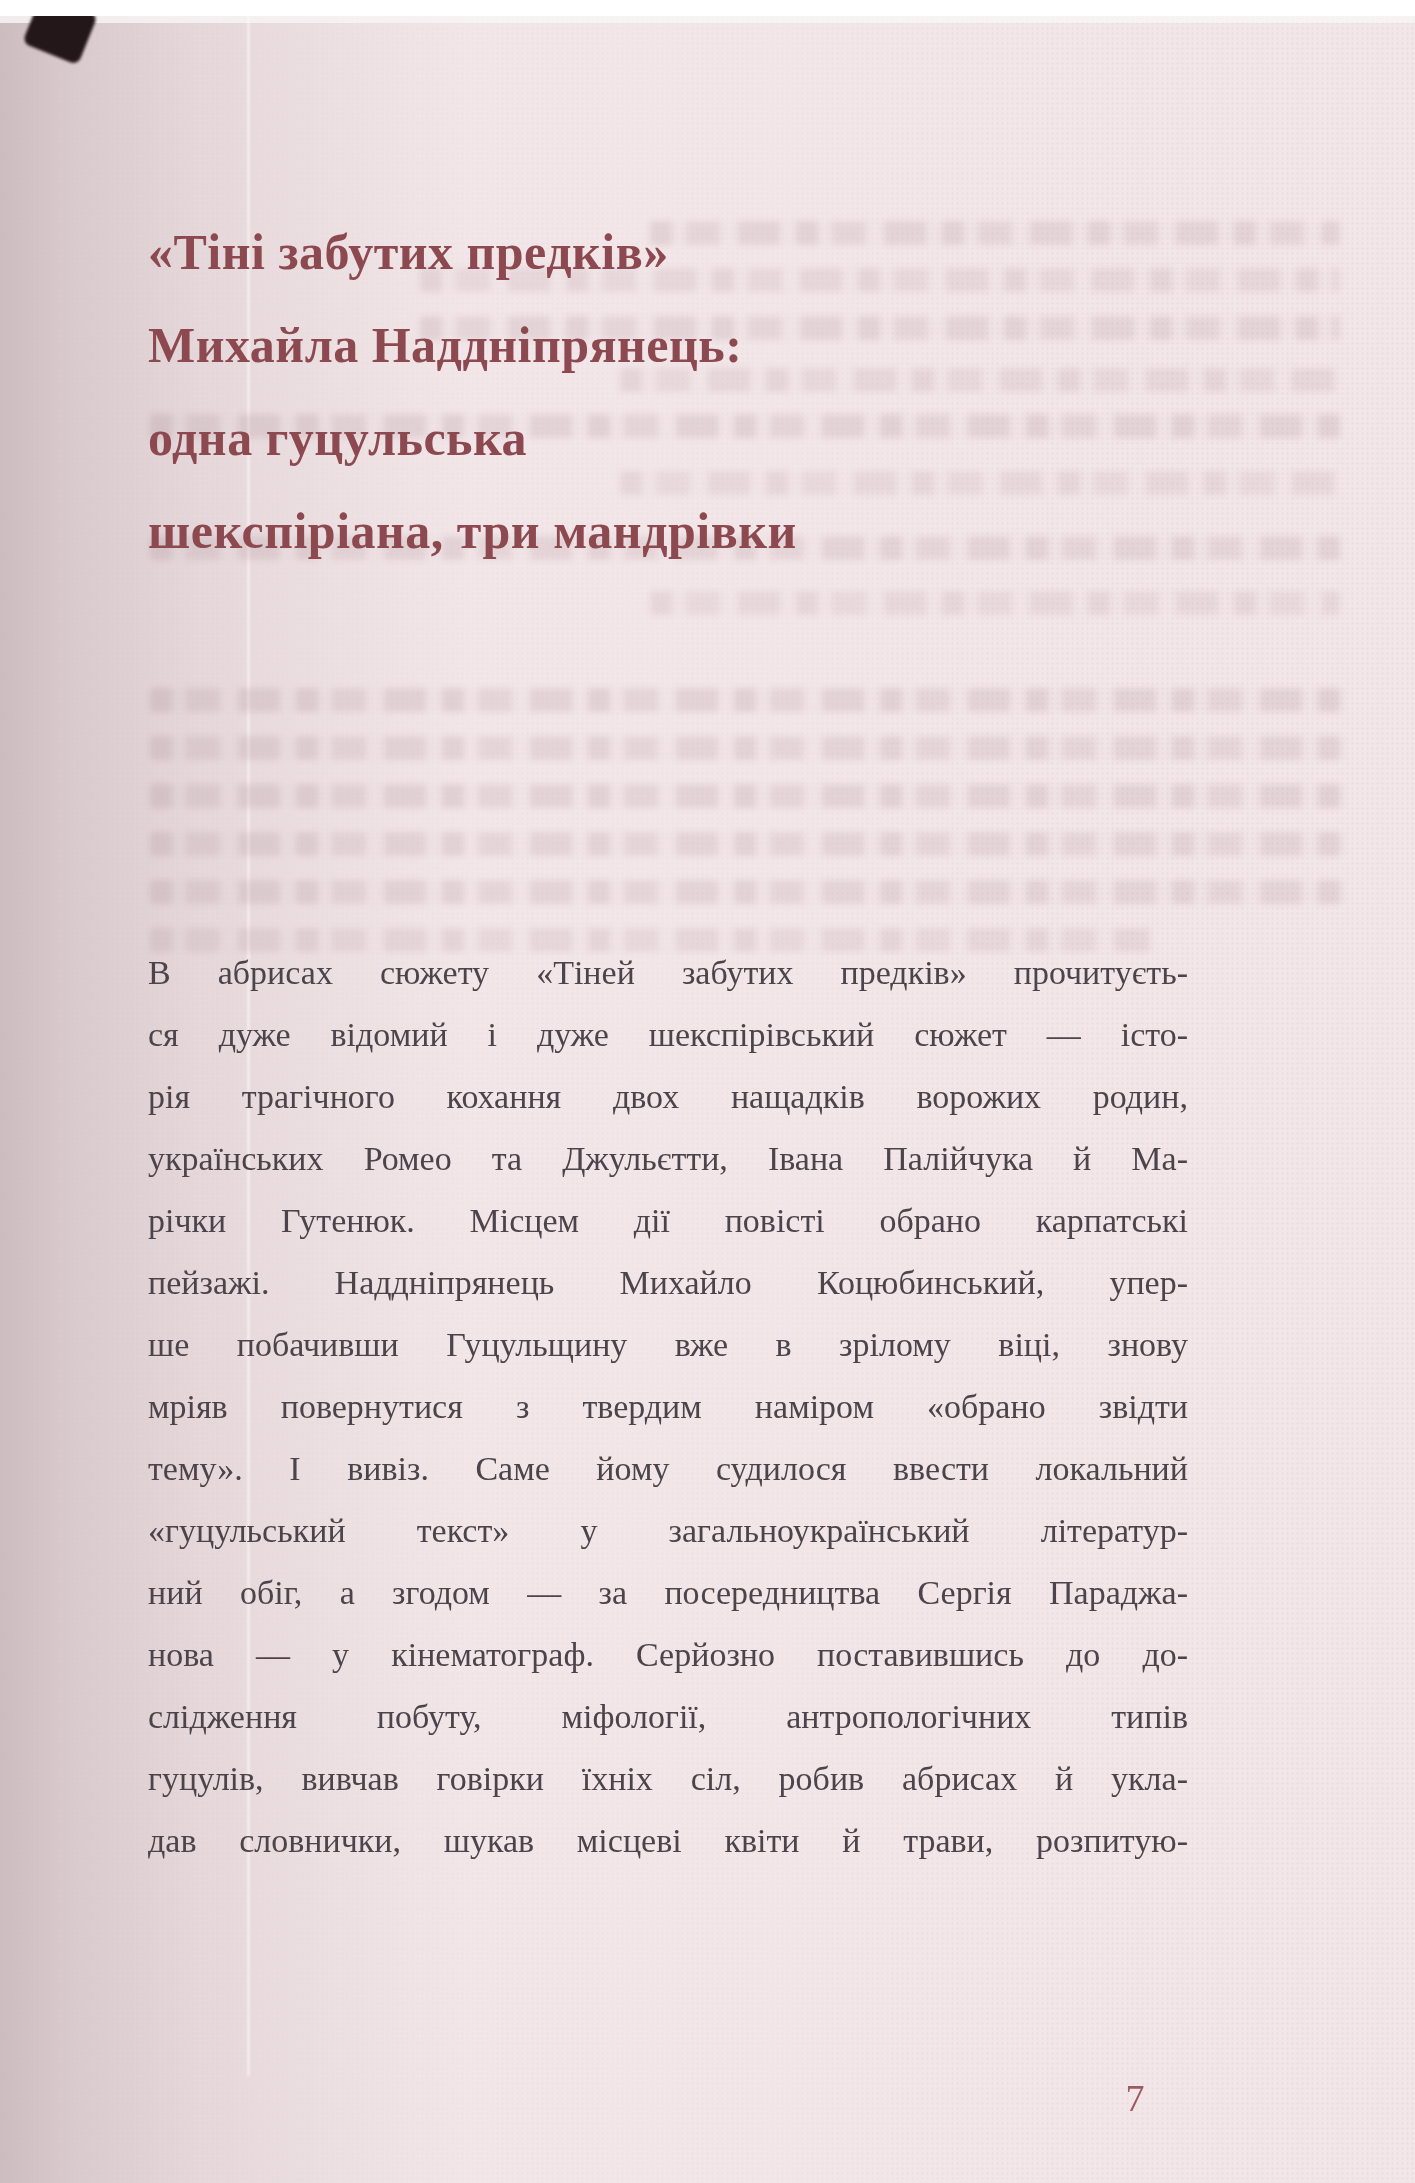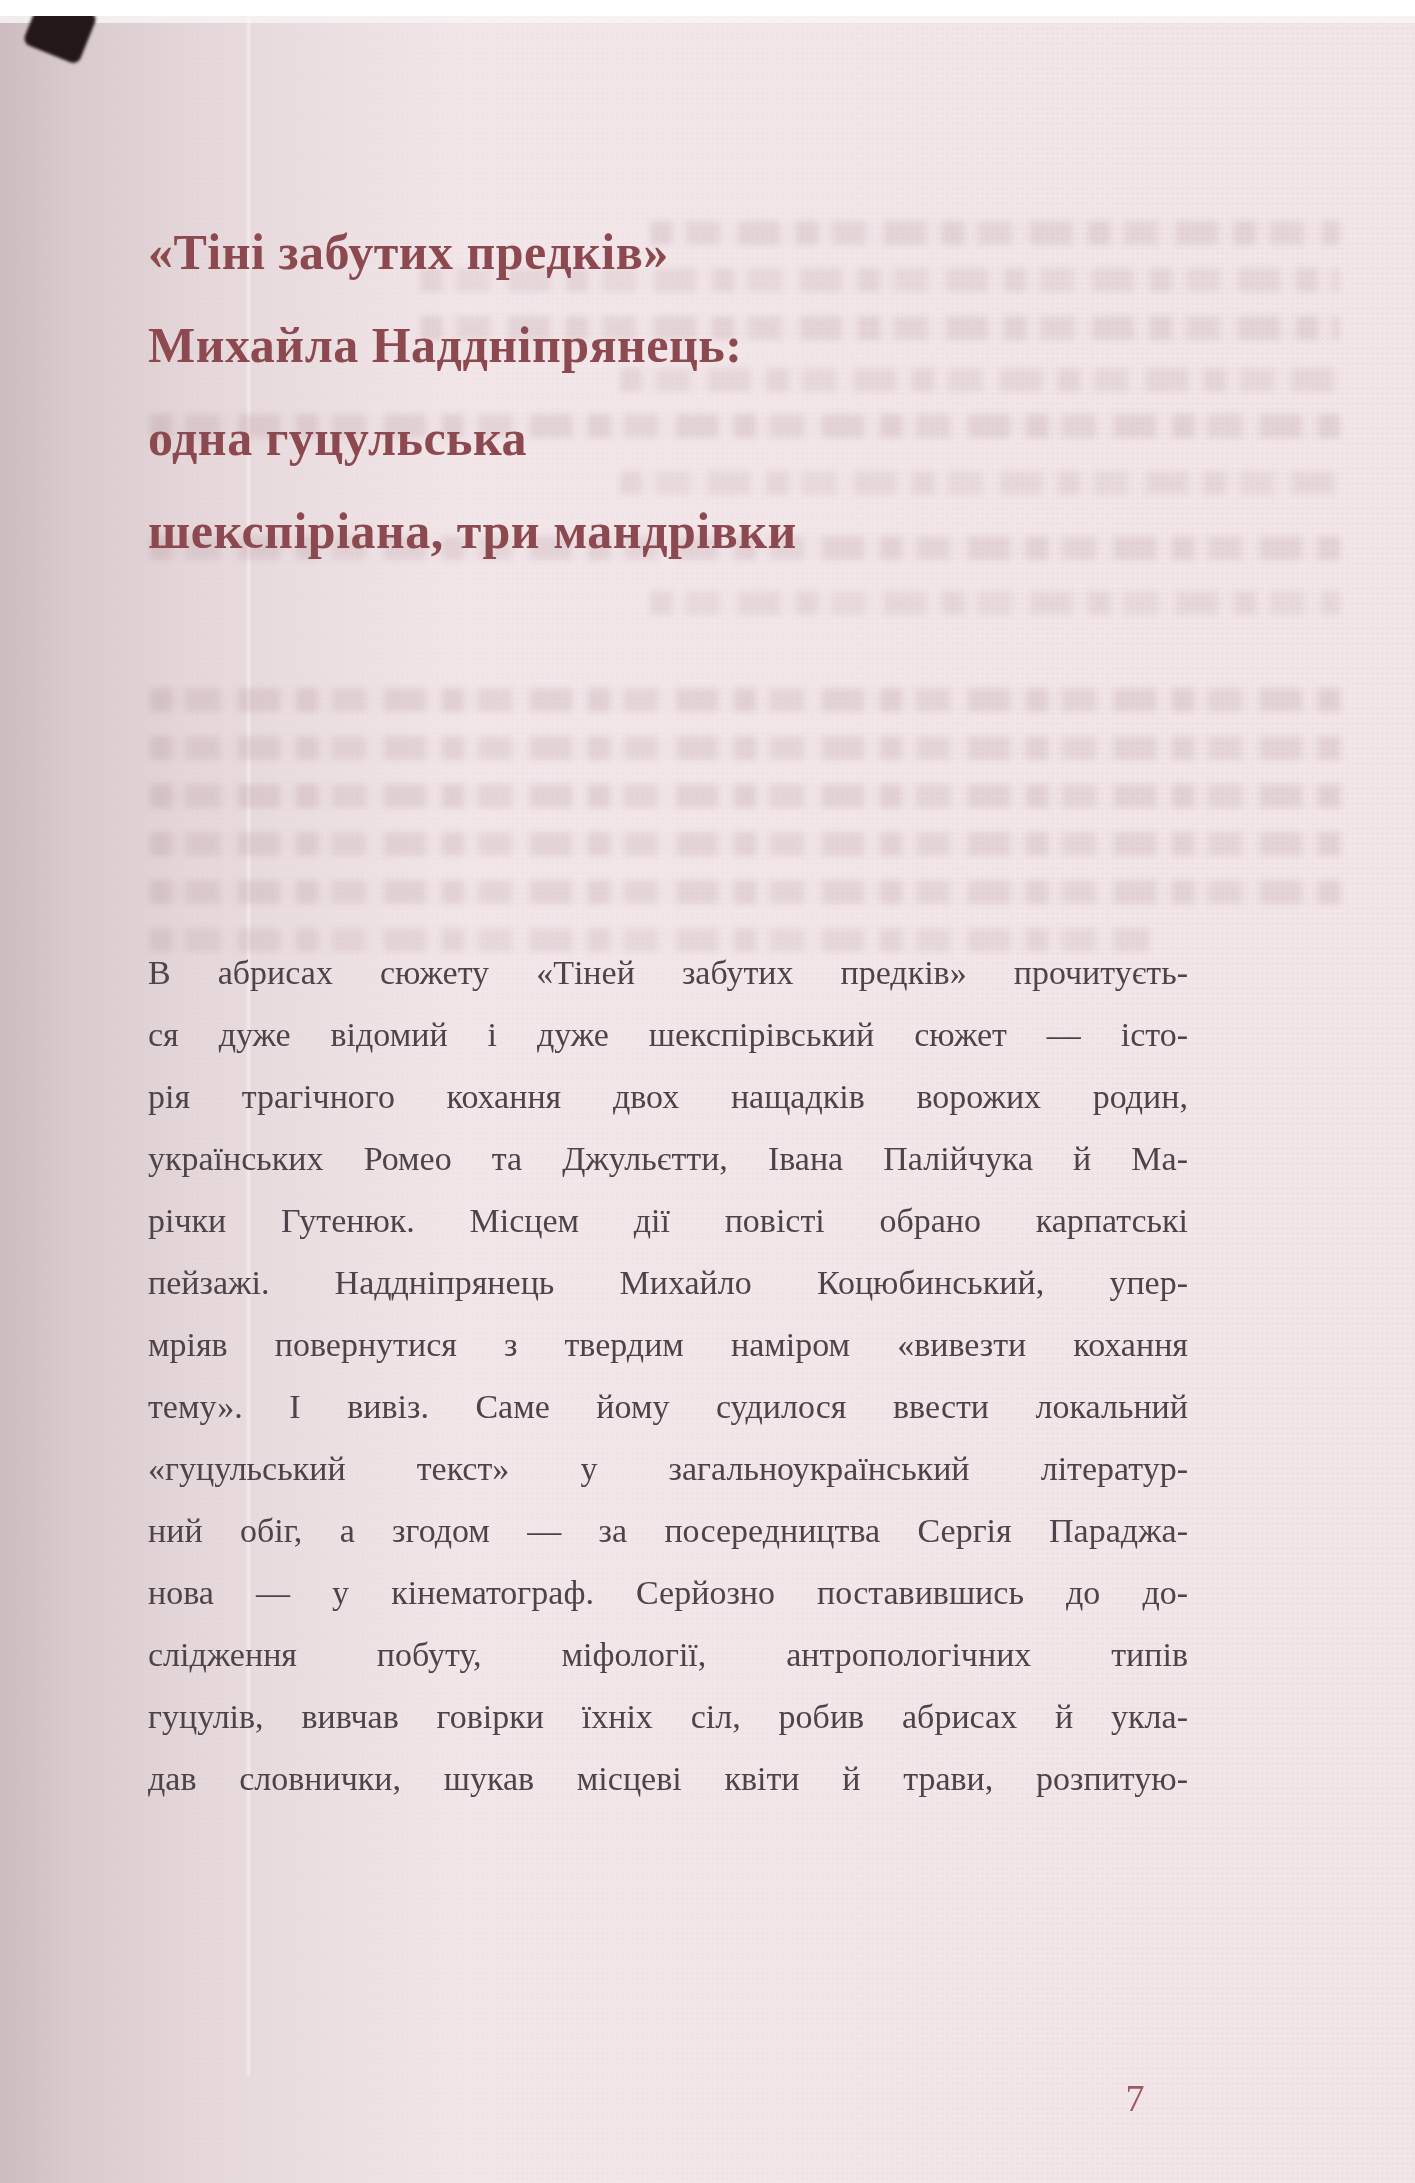--- a/index.html
+++ b/index.html
@@ -88,21 +88,22 @@
     <div>шекспіріана, три мандрівки</div>
   </div>
 
   <div class="bodytext">
     <div class="line">В абрисах сюжету «Тіней забутих предків» прочитуєть-</div>
     <div class="line">ся дуже відомий і дуже шекспірівський сюжет — істо-</div>
     <div class="line">рія трагічного кохання двох нащадків ворожих родин,</div>
     <div class="line">українських Ромео та Джульєтти, Івана Палійчука й Ма-</div>
     <div class="line">річки Гутенюк. Місцем дії повісті обрано карпатські</div>
     <div class="line">пейзажі. Наддніпрянець Михайло Коцюбинський, упер-</div>
-    <div class="line">мріяв повернутися з твердим наміром «вивезти кохання</div>
+    <div class="line">ше побачивши Гуцульщину вже в зрілому віці, знову</div>
+    <div class="line">мріяв повернутися з твердим наміром «обрано звідти</div>
     <div class="line">тему». І вивіз. Саме йому судилося ввести локальний</div>
     <div class="line">«гуцульський текст» у загальноукраїнський літератур-</div>
     <div class="line">ний обіг, а згодом — за посередництва Сергія Параджа-</div>
     <div class="line">нова — у кінематограф. Серйозно поставившись до до-</div>
     <div class="line">слідження побуту, міфології, антропологічних типів</div>
     <div class="line">гуцулів, вивчав говірки їхніх сіл, робив абрисах й укла-</div>
     <div class="line">дав словнички, шукав місцеві квіти й трави, розпитую-</div>
   </div>
 
   <div class="pagenum">7</div>

